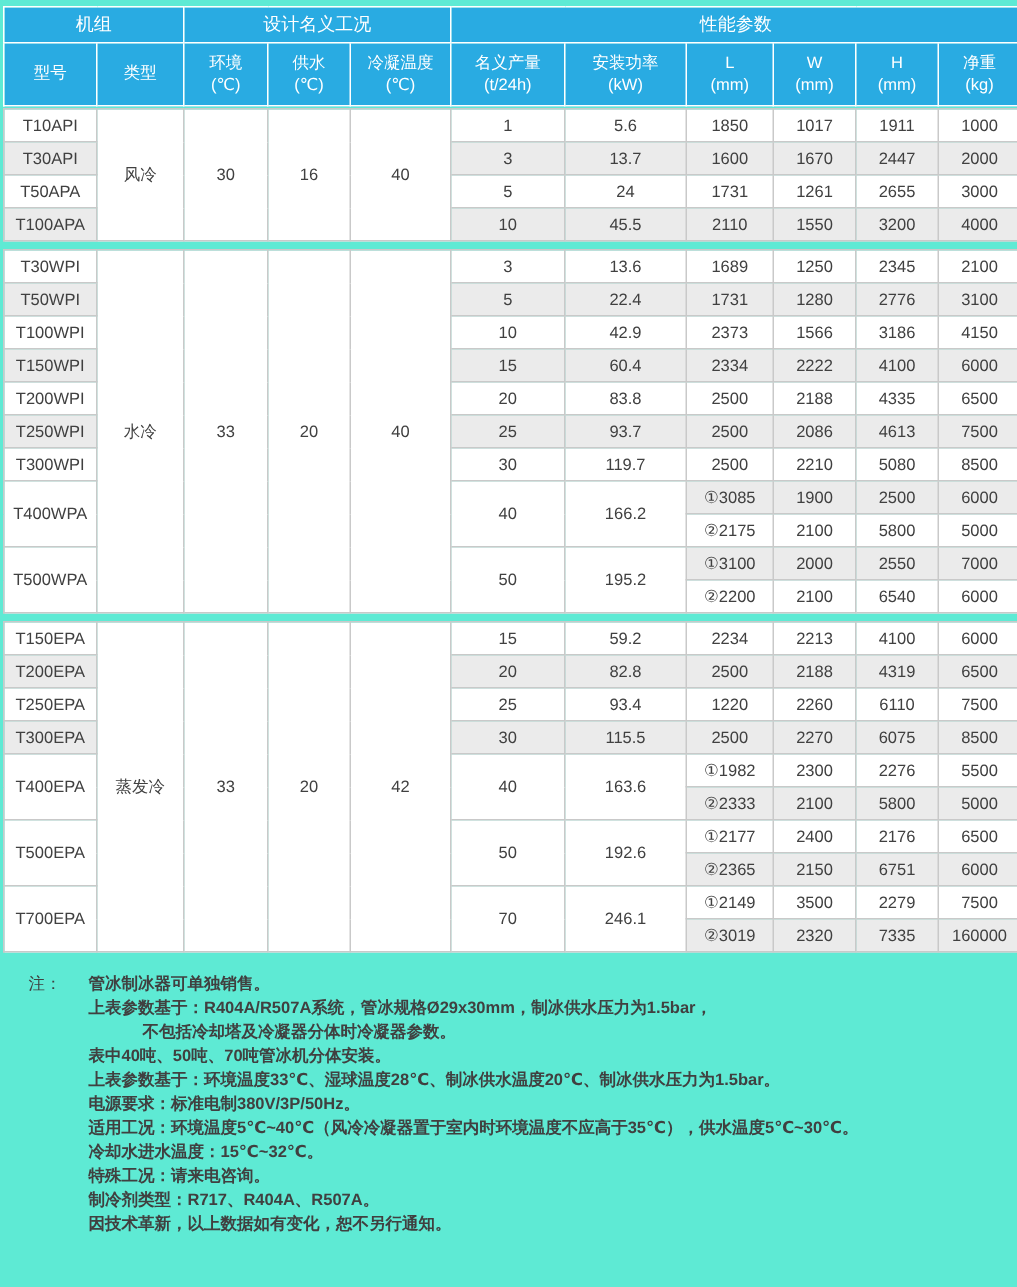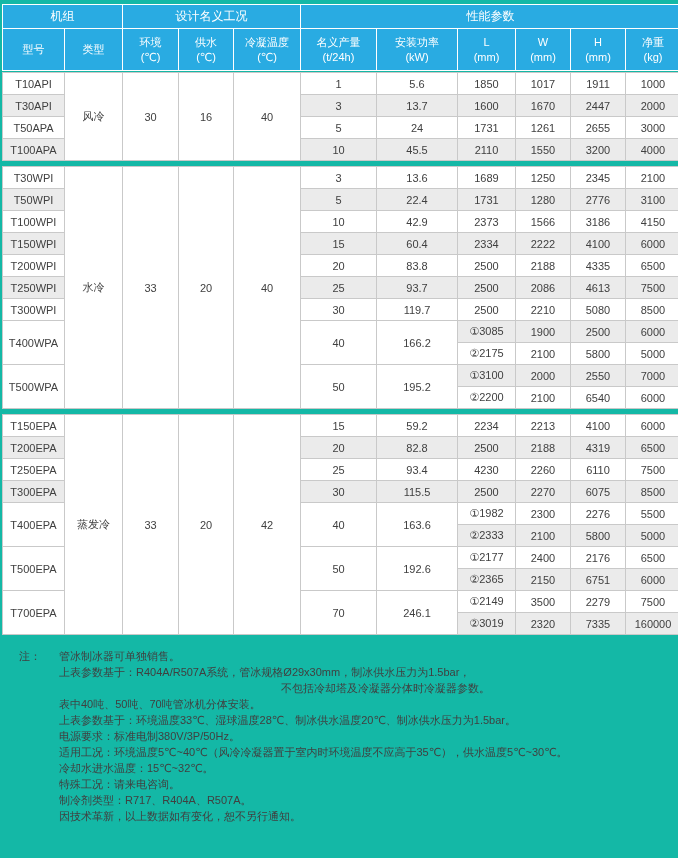--- a/index.html
+++ b/index.html
@@ -1,33 +1,33 @@
 <!DOCTYPE html>
 <html><head>
 <meta charset="utf-8">
 <style>
   html,body{margin:0;padding:0;background:#ffffff;}
   body{font-family:"Liberation Sans","DejaVu Sans",sans-serif;}
-  .page{width:678px;height:858px;box-sizing:border-box;padding:4px 2px 6px 2px;background:#14b8a6;overflow:hidden;}
+  .page{width:678px;height:858px;box-sizing:border-box;padding:4px 2px 6px 2px;background:#5eead4;overflow:hidden;}
   table{border-collapse:collapse;table-layout:fixed;width:674px;}
   
   #header-table td{background:#29abe2;color:#ffffff;text-align:center;vertical-align:middle;border:1px solid #ffffff;}
   td.h1{font-size:12px;height:21px;font-weight:400;}
   td.h2{font-size:11px;height:41px;line-height:15px;font-weight:400;padding:0;}
   
   table.grp{border:1px solid #8e8e8e;margin-top:5px;}
   table.grp:first-of-type{margin-top:1px;}
   table.grp td{border:1px solid #c9c9c9;text-align:center;vertical-align:middle;font-size:11px;color:#404040;height:21px;background:#ffffff;padding:0 2px;}
   table.grp td.s{background:#ebebeb;}
   
   .notes{position:relative;margin-top:13px;font-size:11px;color:#404040;line-height:16px;}
   .note-tag{position:absolute;left:17px;top:0;}
   .note-lines{padding-left:57px;}
-  .note-line{white-space:nowrap;}
-  .note-line.ind{padding-left:36px;text-align:center;}
+  .note-line{white-space:nowrap;font-weight:bold;}
+  .note-line.ind{padding-left:36px;}
 </style>
 </head>
 <body>
 
 <div class="page">
   <table id="header-table">
       <colgroup>
         <col style="width: 62px;">
         <col style="width: 58px;">
         <col style="width: 56px;">
@@ -298,21 +298,21 @@
             <td class="s" rowspan="1">82.8</td>
             <td class="s">2500</td>
             <td class="s">2188</td>
             <td class="s">4319</td>
             <td class="s">6500</td>
           </tr>
           <tr>
             <td rowspan="1">T250EPA</td>
             <td rowspan="1">25</td>
             <td rowspan="1">93.4</td>
-            <td>4230</td>
+            <td>1220</td>
             <td>2260</td>
             <td>6110</td>
             <td>7500</td>
           </tr>
           <tr>
             <td class="s" rowspan="1">T300EPA</td>
             <td class="s" rowspan="1">30</td>
             <td class="s" rowspan="1">115.5</td>
             <td class="s">2500</td>
             <td class="s">2270</td>

